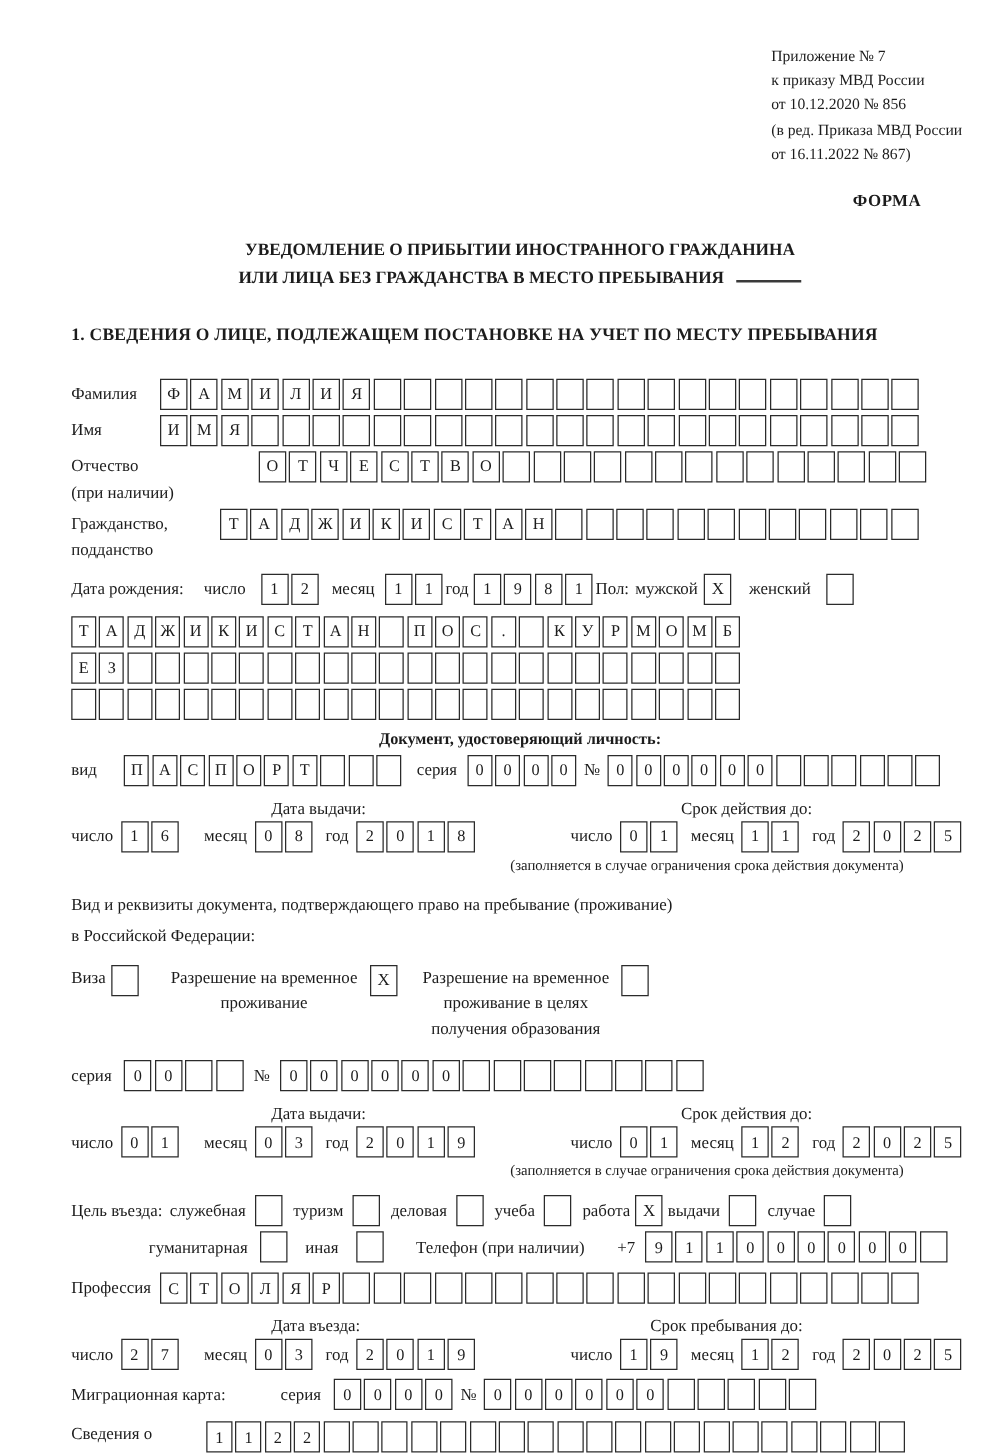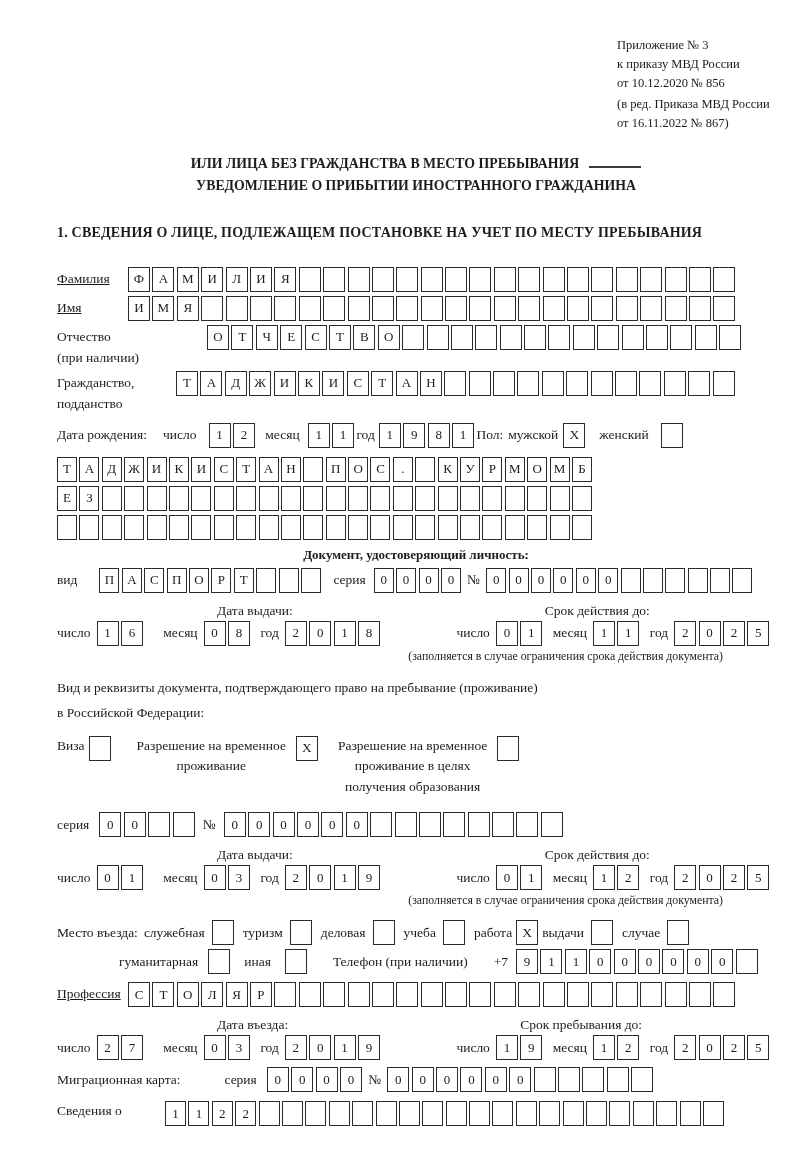--- a/index.html
+++ b/index.html
@@ -26,21 +26,21 @@
         display:inline-flex;align-items:center;justify-content:center;font-size:13px;background:#fff;}
   .cells-md .cell{width:19px;}
   .cells-sm .cell{width:18px;}
   .box{box-sizing:content-box;width:20px;height:23px;border:1.6px solid #2b2b2b;display:inline-flex;
        align-items:center;justify-content:center;font-size:13.5px;background:#fff;flex:0 0 auto;}
   .stack{display:flex;flex-direction:column;}
   .stack .cells{margin-top:0;}
   .stack .cells + .cells{margin-top:4px;}
 
   
-  .w-surname{width:71px;text-decoration:underline;}
+  .w-surname{width:71px;}
   .w-patronymic{width:150px;}
   .w-citizen{width:119px;}
   .w-birthplace{width:146px;}
   .w-reps{width:108px;}
 
   
   .date-headers{display:flex;margin-top:10px;}
   .date-headers .dh1{margin-left:160px;}
   .date-headers .dh2{margin-left:252px;}
   .dategrp{display:flex;align-items:center;margin-top:2px;}
@@ -65,32 +65,33 @@
   .purpose2-row{display:flex;align-items:center;margin-top:4px;}
   .text-block{margin-top:12px;line-height:1.85;}
 </style>
 </head>
 <body>
 
 <div class="page">
   <div class="content">
 
     <div class="annex">
-      <div>Приложение № 3</div>
+      <div>Приложение № 7</div>
       <div>к приказу МВД России</div>
       <div>от 10.12.2020 № 856</div>
       <div class="gap"></div>
       <div>(в ред. Приказа МВД России</div>
       <div>от 16.11.2022 № 867)</div>
     </div>
 
+    <div class="form-label">ФОРМА</div>
 
     <div class="title">
+      <div>УВЕДОМЛЕНИЕ О ПРИБЫТИИ ИНОСТРАННОГО ГРАЖДАНИНА</div>
       <div><span>ИЛИ ЛИЦА БЕЗ ГРАЖДАНСТВА В МЕСТО ПРЕБЫВАНИЯ</span><span class="blank-line"></span></div>
-      <div>УВЕДОМЛЕНИЕ О ПРИБЫТИИ ИНОСТРАННОГО ГРАЖДАНИНА</div>
     </div>
 
     <div class="section-heading">1. СВЕДЕНИЯ О ЛИЦЕ, ПОДЛЕЖАЩЕМ ПОСТАНОВКЕ НА УЧЕТ ПО МЕСТУ ПРЕБЫВАНИЯ</div>
 
     <div class="row" style="margin-top:26px;">
       <div class="lbl w-surname">Фамилия</div>
       <div class="cells">
           <span class="cell">Ф</span>
           <span class="cell">А</span>
           <span class="cell">М</span>
@@ -519,21 +520,21 @@
             <span class="cell">2</span>
             <span class="cell">0</span>
             <span class="cell">2</span>
             <span class="cell">5</span>
           </span>
       </div>
     </div>
     <div class="note-right">(заполняется в случае ограничения срока действия документа)</div>
 
     <div class="purpose-row">
-      <span>Место въезда:</span>
+      <span>Цель въезда:</span>
       <span class="sp" style="width:6px;"></span>
       <span>служебная</span>
       <span class="box"></span>
       <span>туризм</span>
       <span class="box"></span>
       <span>деловая</span>
       <span class="box"></span>
       <span>учеба</span>
       <span class="box"></span>
       <span>работа</span>

